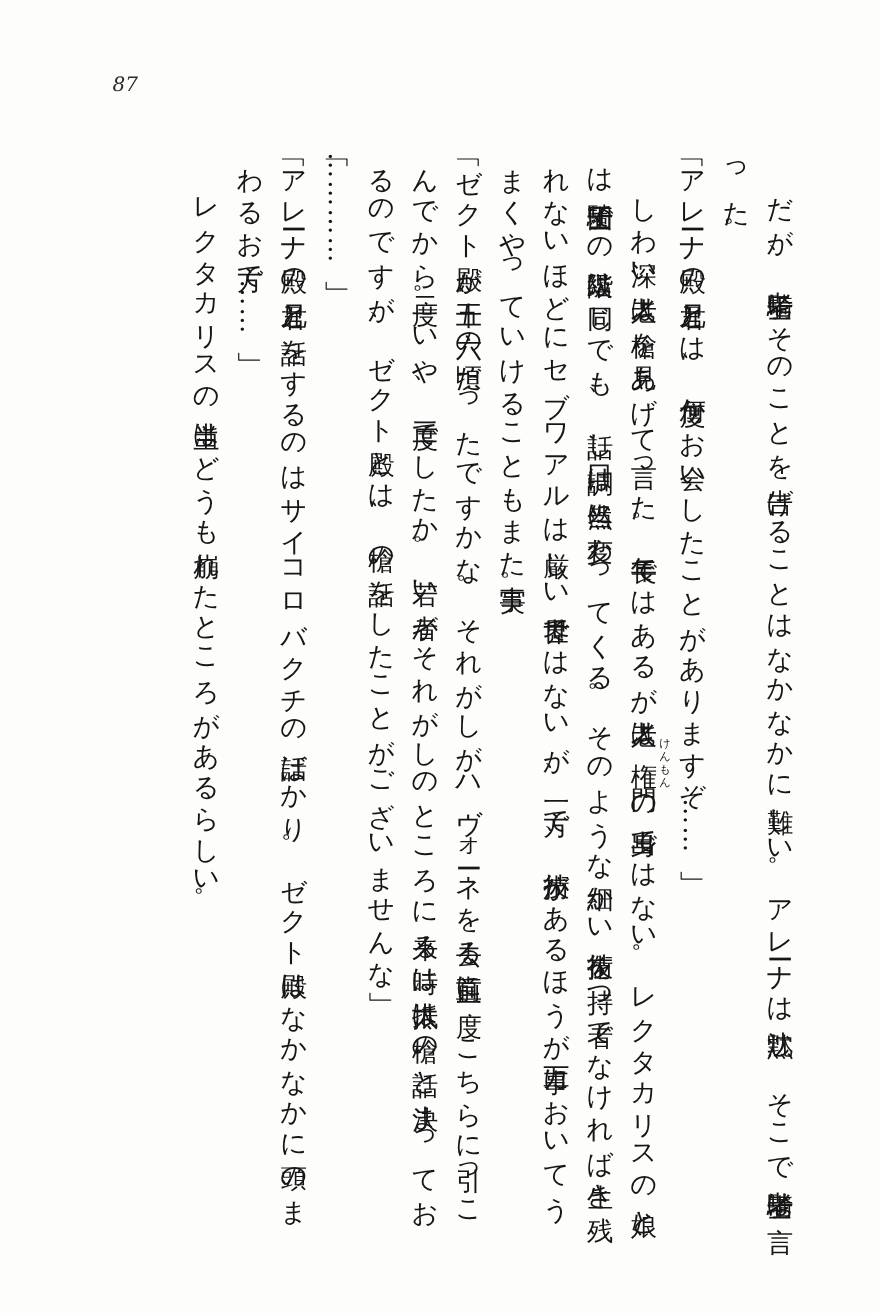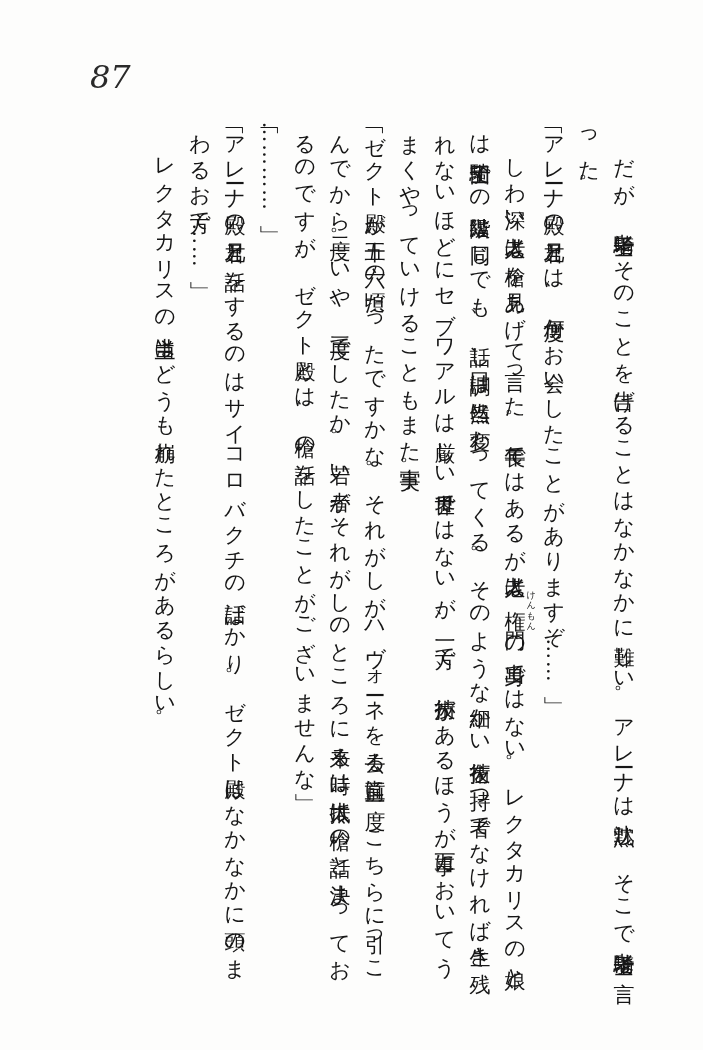--- a/index.html
+++ b/index.html
@@ -11,21 +11,21 @@
     height: 1050px;
     position: relative;
     overflow: hidden;
     background: #fdfdfc;
     font-family: "DejaVu Serif", serif;
   }
   .page-number {
     position: absolute;
     top: 58px;
     left: 90px;
-    font-size: 32px;
+    font-size: 16px;
     font-style: italic;
     color: #2a2a2a;
     font-family: "DejaVu Serif", serif;
   }
   .text-area {
     position: absolute;
     top: 120px;
     right: 62px;
     width: 560px;
     height: 860px;

